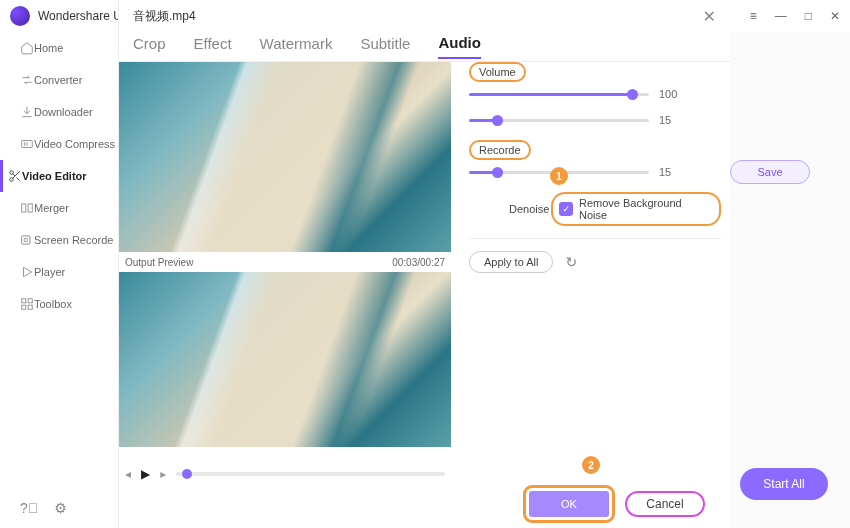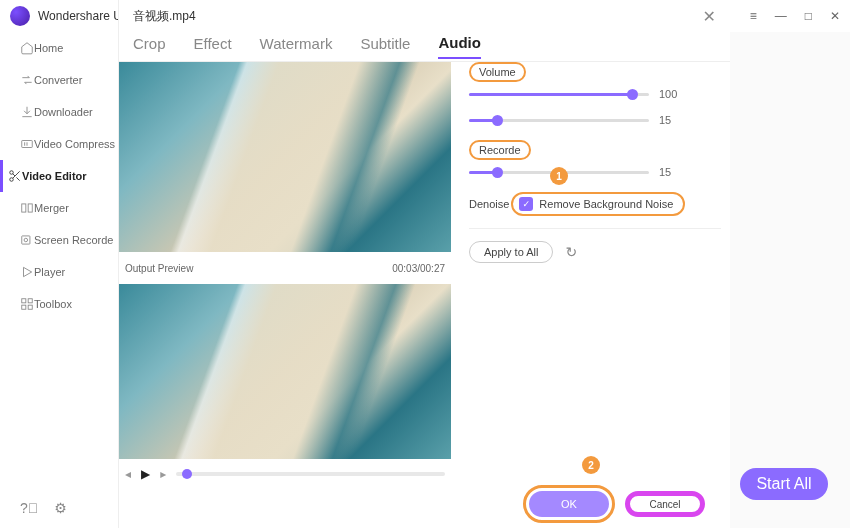--- a/index.html
+++ b/index.html
@@ -11,62 +11,62 @@
 .app-titlebar .win-controls{display:flex;gap:18px;align-items:center;}
 .win-controls span{font-size:12px;color:#666;cursor:pointer;}
 .sidebar{position:absolute;left:0;top:32px;width:118px;bottom:40px;background:#fff;}
 .sidebar-item{display:flex;align-items:center;height:32px;padding-left:20px;font-size:11px;color:#666;cursor:pointer;}
 .sidebar-item.active{background:#fff;color:#222;font-weight:600;border-left:3px solid #7b4fff;padding-left:5px;}
 .sidebar-item .icon{width:14px;height:14px;display:inline-flex;align-items:center;justify-content:center;}
 .sidebar-bottom{position:absolute;left:0;bottom:0;width:118px;height:40px;display:flex;align-items:center;gap:16px;padding-left:20px;}
 .sidebar-bottom span{font-size:14px;color:#888;cursor:pointer;}
 .main-area{position:absolute;left:118px;top:32px;right:0;bottom:0;background:#fafafa;}
 .save-btn{position:absolute;right:40px;top:128px;width:80px;height:24px;border-radius:12px;border:1px solid #bca7ff;background:#f3efff;color:#7b4fff;font-size:11px;display:flex;align-items:center;justify-content:center;cursor:pointer;}
-.start-all-btn{position:absolute;right:22px;bottom:28px;width:88px;height:32px;border-radius:16px;background:#8b6bff;color:#fff;font-size:16px;display:flex;align-items:center;justify-content:center;cursor:pointer;}
+.start-all-btn{position:absolute;right:22px;bottom:28px;width:88px;height:32px;border-radius:16px;background:#8b6bff;color:#fff;font-size:12px;display:flex;align-items:center;justify-content:center;cursor:pointer;}
 
 .modal{position:absolute;left:118px;top:0;width:612px;height:528px;background:#fff;border-left:1px solid #eee;}
 .modal-header{height:32px;display:flex;align-items:center;padding:0 14px;}
 .modal-title{font-size:12px;color:#333;flex:1;}
 .modal-close{font-size:16px;color:#888;cursor:pointer;}
 .modal-tabs{height:30px;display:flex;align-items:center;gap:28px;padding-left:14px;border-bottom:1px solid #eee;}
 .modal-tab{font-size:15px;color:#888;cursor:pointer;padding-bottom:6px;}
 .modal-tab.active{color:#222;font-weight:600;border-bottom:2px solid #7b4fff;}
 .preview-area{position:absolute;left:0;top:62px;width:332px;}
 .preview-img{width:332px;height:190px;background:linear-gradient(135deg,#3a8a9a 0%,#7fb8c2 25%,#d4c9b0 50%,#e8dfc8 65%,#2a7585 80%,#5aa0aa 100%);position:relative;overflow:hidden;}
 .preview-img::before{content:"";position:absolute;inset:0;background:
   linear-gradient(110deg,transparent 0%,transparent 30%,rgba(255,255,255,0.6) 32%,rgba(232,223,200,0.9) 40%,rgba(232,223,200,0.9) 60%,rgba(42,117,133,0.7) 70%,transparent 75%);}
-.preview-label-row{height:18px;display:flex;align-items:center;justify-content:space-between;padding:16px 6px;font-size:10px;color:#666;background:#fff;text-align:center;}
+.preview-label-row{height:18px;display:flex;align-items:center;justify-content:space-between;padding:10px 6px;font-size:10px;color:#666;background:#fff;text-align:center;}
 .preview-img2{width:332px;height:175px;margin-top:0;}
 .playback-bar{position:absolute;left:6px;bottom:40px;width:320px;height:28px;display:flex;align-items:center;gap:10px;}
 .playback-bar .ctrl{font-size:12px;color:#999;cursor:pointer;}
 .playback-bar .ctrl.play{color:#222;}
 .progress-track{flex:1;height:4px;background:#e8e8e8;border-radius:2px;position:relative;}
 .progress-track .thumb{position:absolute;left:6px;top:-3px;width:10px;height:10px;border-radius:50%;background:#8b6bff;}
 
 .audio-panel{position:absolute;left:350px;top:62px;width:252px;}
 .ctrl-group{margin-bottom:14px;}
 .ctrl-label{display:inline-block;font-size:11px;color:#444;padding:2px 8px;border:2px solid #f39a3e;border-radius:10px;margin-bottom:6px;}
 .slider-row{display:flex;align-items:center;gap:10px;}
 .slider-track{width:180px;height:3px;background:#ddd;border-radius:2px;position:relative;}
 .slider-fill{position:absolute;left:0;top:0;height:3px;background:#8b6bff;border-radius:2px;}
 .slider-thumb{position:absolute;top:-4px;width:11px;height:11px;border-radius:50%;background:#8b6bff;}
 .slider-val{font-size:11px;color:#666;}
-.denoise-row{display:flex;align-items:center;font-size:11px;color:#444;margin-top:8px;}
+.denoise-row{display:flex;align-items:center;font-size:11px;color:#444;margin-top:8px;margin-left:40px;}
 .marker{width:18px;height:18px;border-radius:50%;background:#f39a3e;color:#fff;font-size:10px;display:inline-flex;align-items:center;justify-content:center;font-weight:600;}
 .marker1{position:absolute;left:550px;top:167px;}
 .marker2{position:absolute;left:582px;top:456px;}
 .denoise-box{border:2px solid #f39a3e;border-radius:14px;padding:3px 10px 3px 6px;display:inline-flex;align-items:center;gap:6px;margin-left:2px;}
 .chk{width:14px;height:14px;border-radius:3px;background:#8b6bff;display:inline-flex;align-items:center;justify-content:center;color:#fff;font-size:9px;}
 .hr{height:1px;background:#eee;margin:12px 0;}
 .apply-row{display:flex;align-items:center;gap:12px;}
 .apply-all-btn{border:1px solid #ccc;border-radius:12px;padding:4px 14px;font-size:11px;color:#444;cursor:pointer;background:#fff;}
 .reset-icon{font-size:14px;color:#888;cursor:pointer;}
 .modal-footer{position:absolute;left:0;bottom:0;width:612px;height:48px;display:flex;align-items:center;justify-content:flex-end;gap:16px;padding-right:26px;}
-.ok-btn{width:80px;height:26px;border-radius:13px;background:#a489ff;color:#fff;font-size:11px;display:flex;align-items:center;justify-content:center;cursor:pointer;outline:3px solid #f39a3e;outline-offset:3px;}
-.cancel-btn{width:80px;height:26px;border-radius:13px;border:5px solid #d946ef;background:#fff;color:#444;font-size:10px;display:flex;align-items:center;justify-content:center;cursor:pointer;}
+.ok-btn{width:80px;height:26px;border-radius:3px;background:#a489ff;color:#fff;font-size:11px;display:flex;align-items:center;justify-content:center;cursor:pointer;outline:3px solid #f39a3e;outline-offset:3px;}
+.cancel-btn{width:80px;height:26px;border-radius:13px;border:2px solid #d946ef;background:#fff;color:#444;font-size:12px;display:flex;align-items:center;justify-content:center;cursor:pointer;}
 svg{width:14px;height:14px;stroke:#888;fill:none;stroke-width:1.5;}
 .sidebar-item.active svg{stroke:#333;}
 </style>
 </head>
 <body>
 
 <div class="app-window">
   <div class="app-titlebar">
     <div class="app-logo"></div>
     <div class="app-title">Wondershare U</div>
@@ -159,20 +159,23 @@
         </span>
       <span>Toolbox</span>
     </div>
   </div>
   <div class="sidebar-bottom">
     <span>?⃝</span>
     <span>⚙</span>
   </div>
 
   <div class="main-area">
+    <div class="save-btn">
+        <span>Save</span>
+      </div>
     <div class="start-all-btn">
         <span>Start All</span>
       </div>
   </div>
 
   <div class="modal">
     <div class="modal-header">
       <div class="modal-title">音视频.mp4</div>
       <div class="modal-close">✕</div>
     </div>

